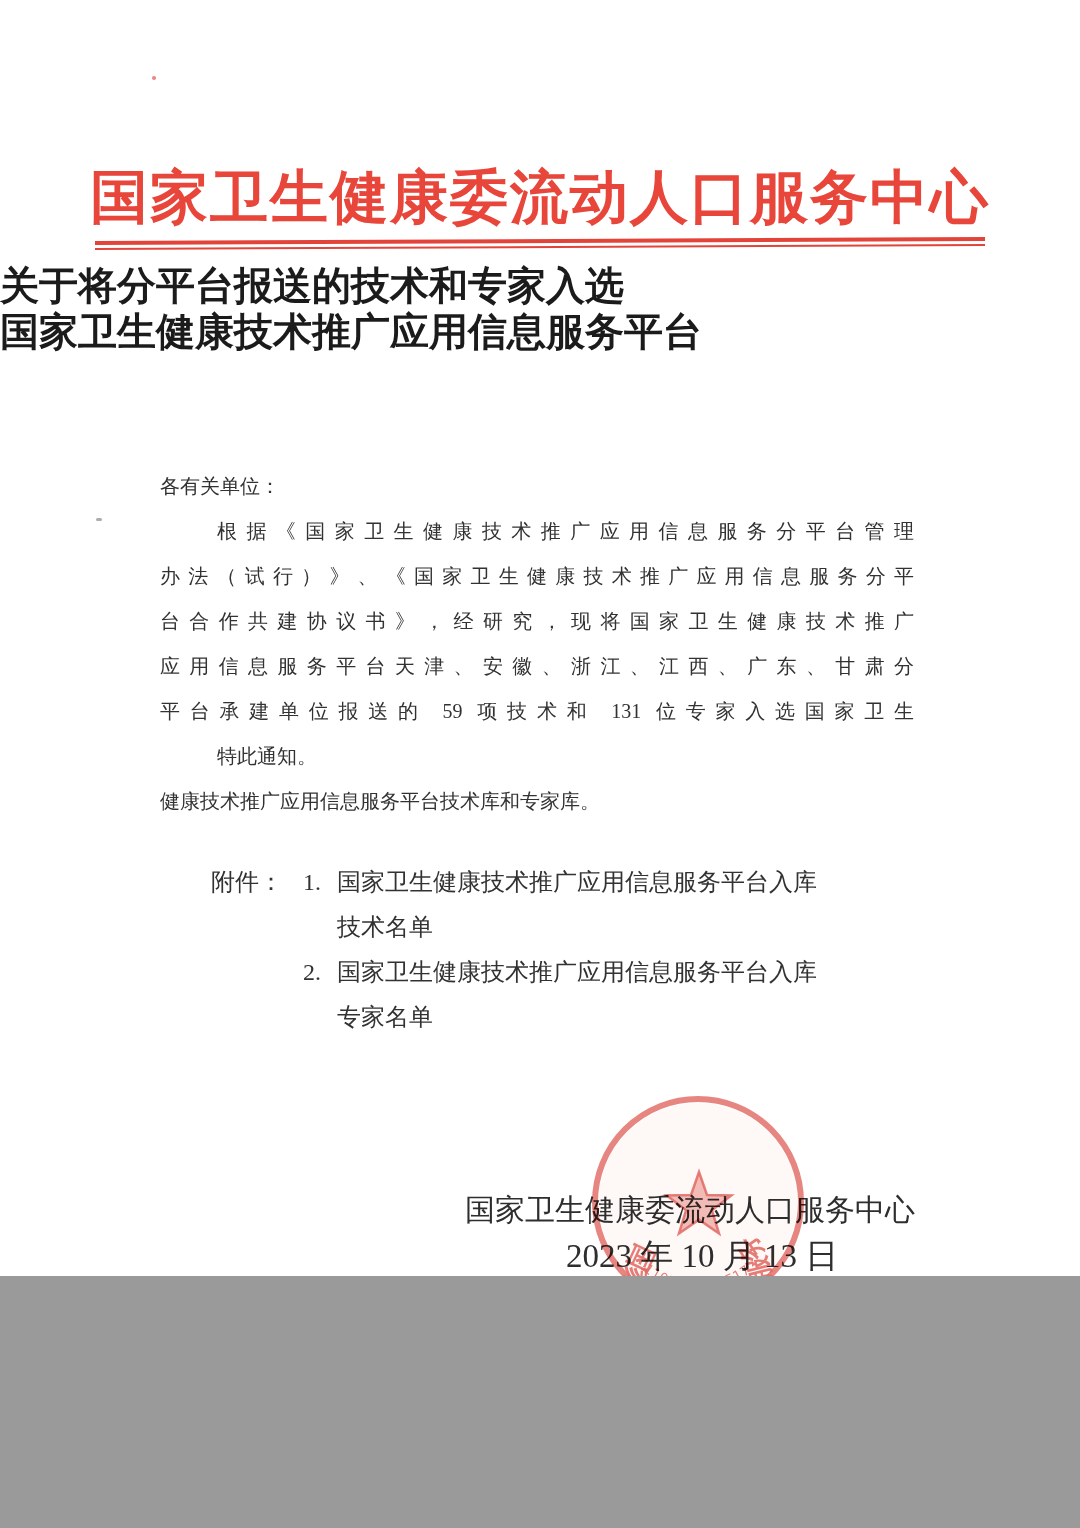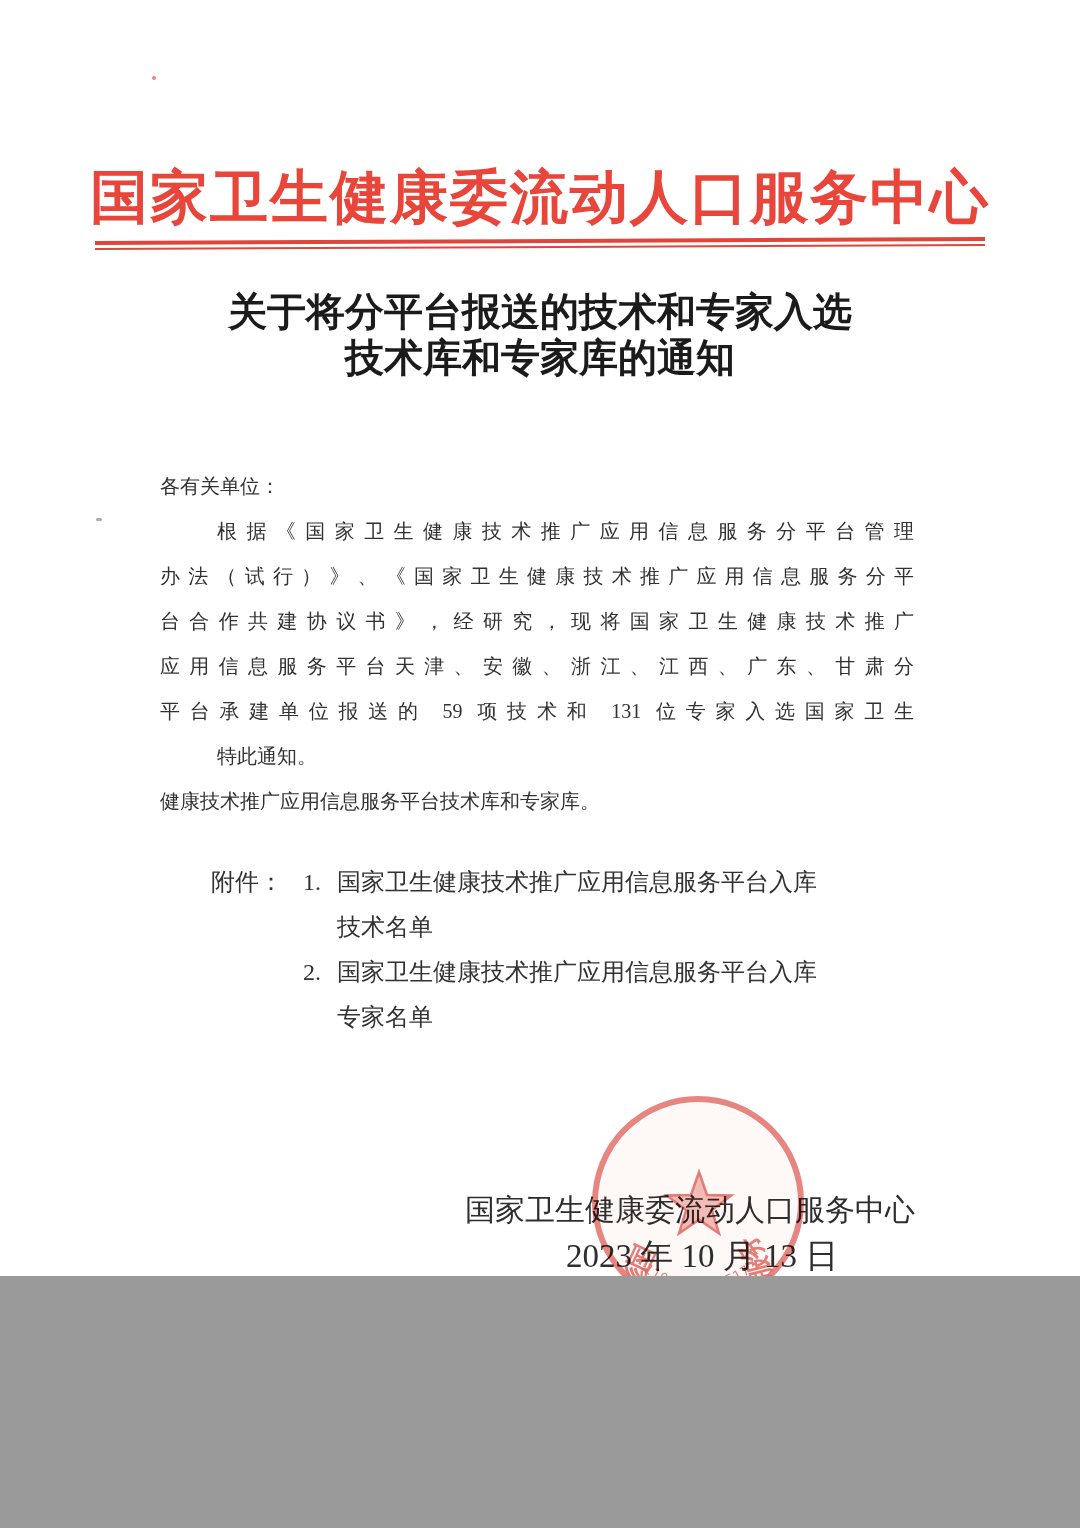--- a/index.html
+++ b/index.html
@@ -30,24 +30,23 @@
   
   .rule{position:absolute;left:95px;width:890px;}
   .rule-top{top:239px;transform:rotate(-0.25deg);}
   .rule-bottom{top:1400px;transform:rotate(0.15deg);}
   .rule .thick{height:4px;background:var(--rule-red);}
   .rule .thin{height:2px;background:var(--rule-red);}
   .rule .gap{height:3px;}
   
   .title-block{
     position:absolute;top:263px;left:0;right:0;
-    text-align:center;
+    text-align:left;
     font-size:39px;line-height:46px;font-weight:700;
     color:var(--title-ink);
-    margin-top:26px;
   }
   .title-line{white-space:nowrap;}
   
   .body-block{
     position:absolute;top:464px;left:160px;width:754px;
     font-size:20px;line-height:45px;color:var(--ink);
   }
   .body-line{white-space:nowrap;}
   .body-line.indent{padding-left:57px;}
   .body-line.fill{text-align:justify;text-align-last:justify;}
@@ -92,22 +91,22 @@
   <div class="rule rule-top">
     <div class="thick"></div>
     <div class="gap"></div>
     <div class="thin"></div>
   </div>
 
   <div class="title-block">
 
       <div class="title-line">关于将分平台报送的技术和专家入选</div>
 
+      <div class="title-line">国家卫生健康技术推广应用信息服务平台</div>
 
-      <div class="title-line">技术库和专家库的通知</div>
 
   </div>
 
   <div class="body-block">
 
       <div class="body-line">各有关单位：</div>
 
       <div class="body-line indent fill">根据《国家卫生健康技术推广应用信息服务分平台管理</div>
 
       <div class="body-line fill">办法（试行）》、《国家卫生健康技术推广应用信息服务分平</div>

